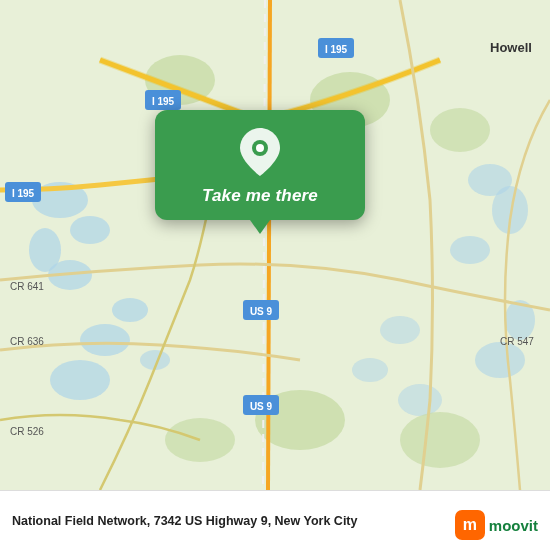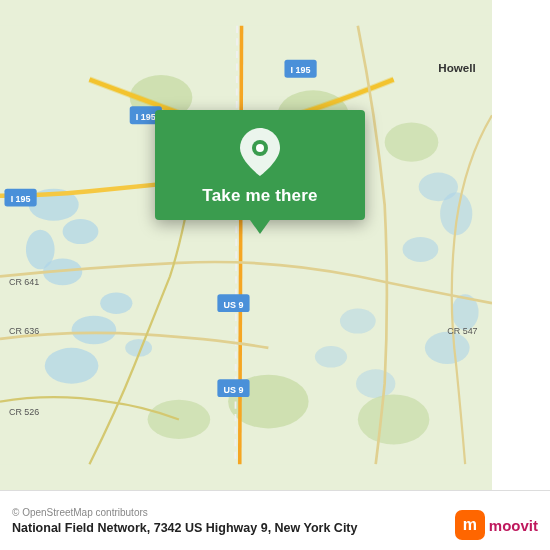--- a/index.html
+++ b/index.html
@@ -5,21 +5,21 @@
     * { margin: 0; padding: 0; box-sizing: border-box; }
     body {
       width: 550px;
       height: 550px;
       overflow: hidden;
       font-family: Arial, sans-serif;
       position: relative;
     }
 
     #map-container {
-      width: 492px;
+      width: 550px;
       height: 490px;
       position: relative;
       overflow: hidden;
       background-color: #e8f0d8;
     }
 
     
     #map-bg {
       width: 100%;
       height: 100%;
@@ -27,28 +27,29 @@
       top: 0; left: 0;
     }
 
     
     #popup-card {
       position: absolute;
       top: 110px;
       left: 155px;
       width: 210px;
       background: #3a9c4e;
-      border-radius: 4px;
+      border-radius: 12px;
       display: flex;
       flex-direction: column;
       align-items: center;
       padding: 18px 16px 14px 16px;
       box-shadow: 0 4px 16px rgba(0,0,0,0.35);
       cursor: pointer;
       z-index: 10;
+      font-style: italic;
     }
 
     #popup-card::after {
       content: '';
       position: absolute;
       bottom: -14px;
       left: 50%;
       transform: translateX(-50%);
       border-left: 10px solid transparent;
       border-right: 10px solid transparent;
@@ -201,20 +202,19 @@
         <path d="M20 0C9 0 0 9 0 20C0 33 20 48 20 48C20 48 40 33 40 20C40 9 31 0 20 0Z" fill="white" opacity="0.9"></path>
         <circle cx="20" cy="20" r="8" fill="#3a9c4e"></circle>
         <circle cx="20" cy="20" r="4" fill="white"></circle>
       </svg>
     </div>
     <span id="popup-label" style="color:#fff;font-size:17px;font-weight:600;text-align:center;">Take me there</span>
   </div>
 </div>
 
 <div id="bottom-bar" style="position:relative;">
-  <div id="attribution" style="font-size:10px;color:#888;margin-bottom:3px;">© OpenStreetMap contributors</div>
   <div id="location-name" style="font-size:12.5px;font-weight:600;color:#222;max-width:420px;">National Field Network, 7342 US Highway 9, New York City</div>
 
   <div id="moovit-logo" style="position:absolute;bottom:10px;right:12px;display:flex;align-items:center;gap:4px;">
     <div id="moovit-icon" style="width:30px;height:30px;background:#ff6600;border-radius:7px;display:flex;align-items:center;justify-content:center;color:white;font-size:16px;font-weight:900;">m</div>
-    <span id="moovit-text" style="font-size:15px;font-weight:700;color:#be185d;">moovit</span>
+    <span id="moovit-text" style="font-size:15px;font-weight:700;color:#15803d;">moovit</span>
   </div>
 </div>
 
 </body></html>

